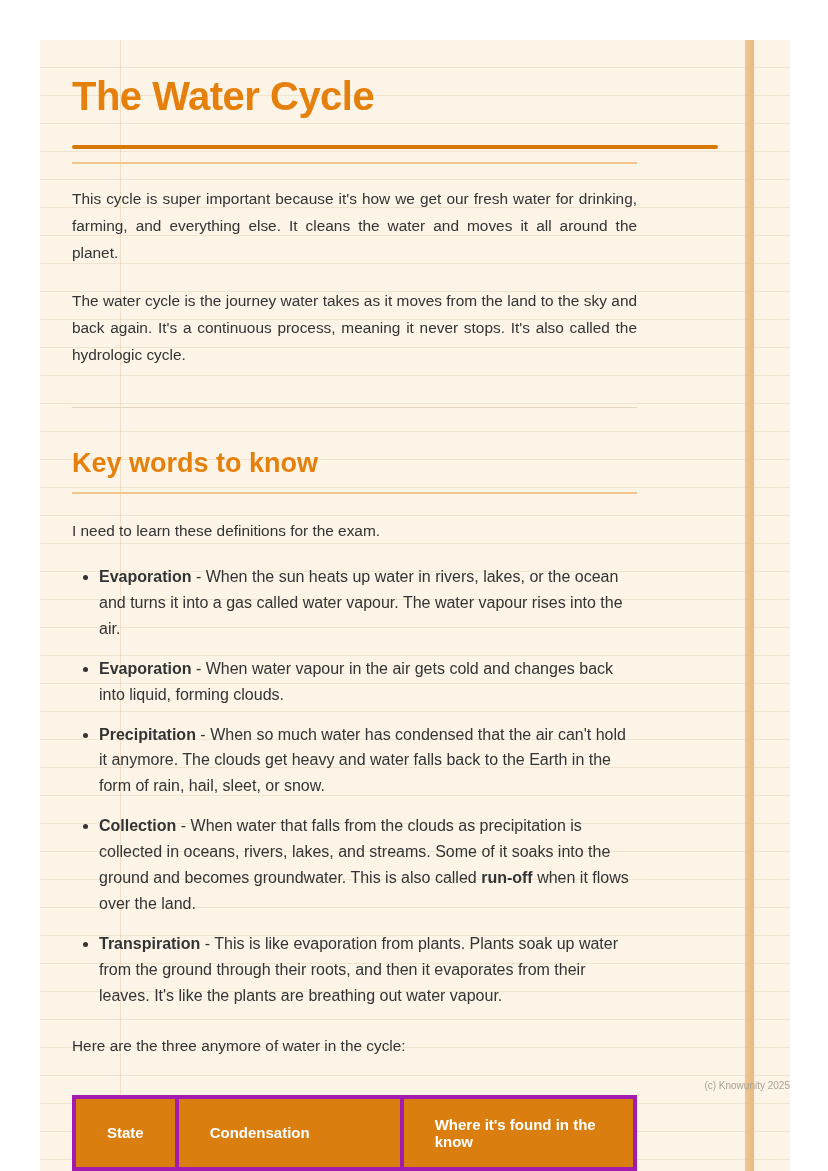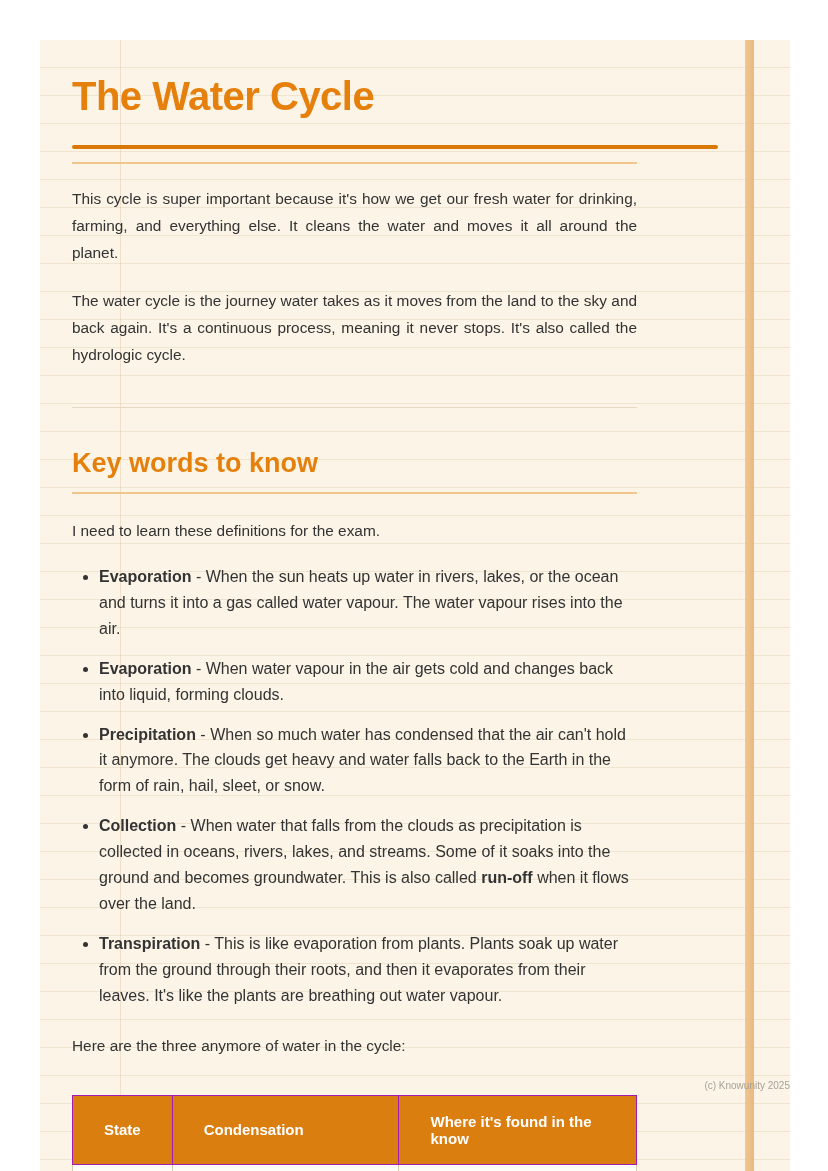--- a/index.html
+++ b/index.html
@@ -97,21 +97,21 @@
     border-collapse: collapse;
     width: 565px;
     margin-top: 36px;
     font-size: 15px;
   }
   .states-table th {
     background: var(--table-header-bg, #DB7E10);
     color: var(--table-header-text, #FFFFFF);
     font-weight: bold; text-align: left;
     padding: 17px 31px;
-    border: 1px solid #a21caf;
+    border: 4px solid #a21caf;
   }
   .states-table td {
     border: 1px solid #D8CBB2;
     background: #FFFDF8;
     height: 46px;
   }
 
   .watermark {
     position: absolute; right: 38px; top: 1080px;
     font-size: 10px; color: #A9A195;

